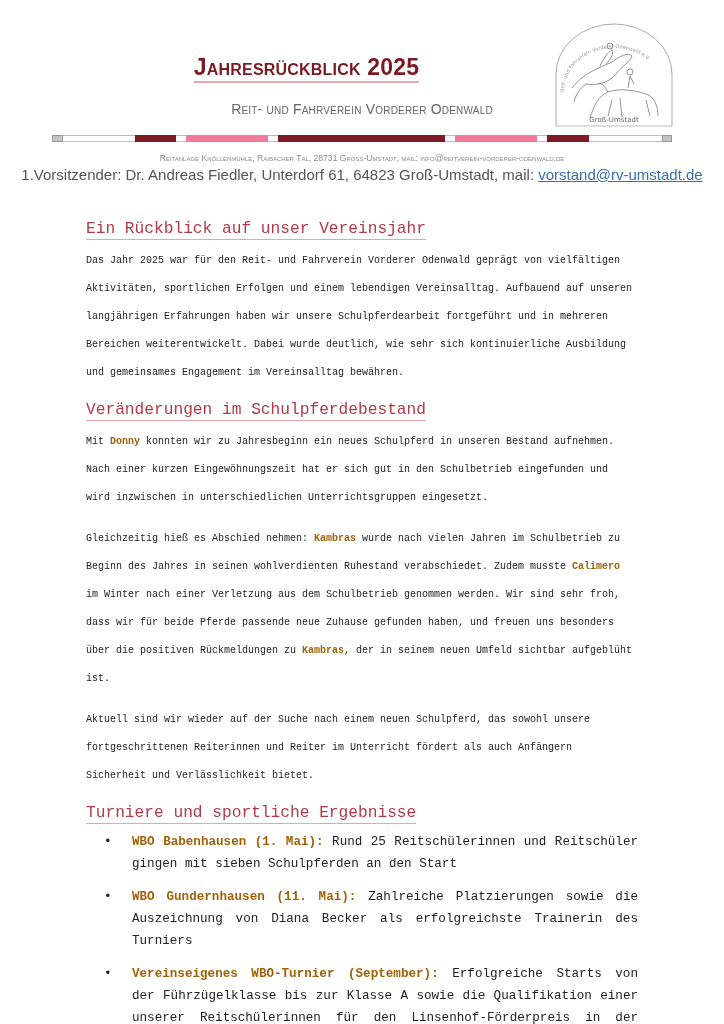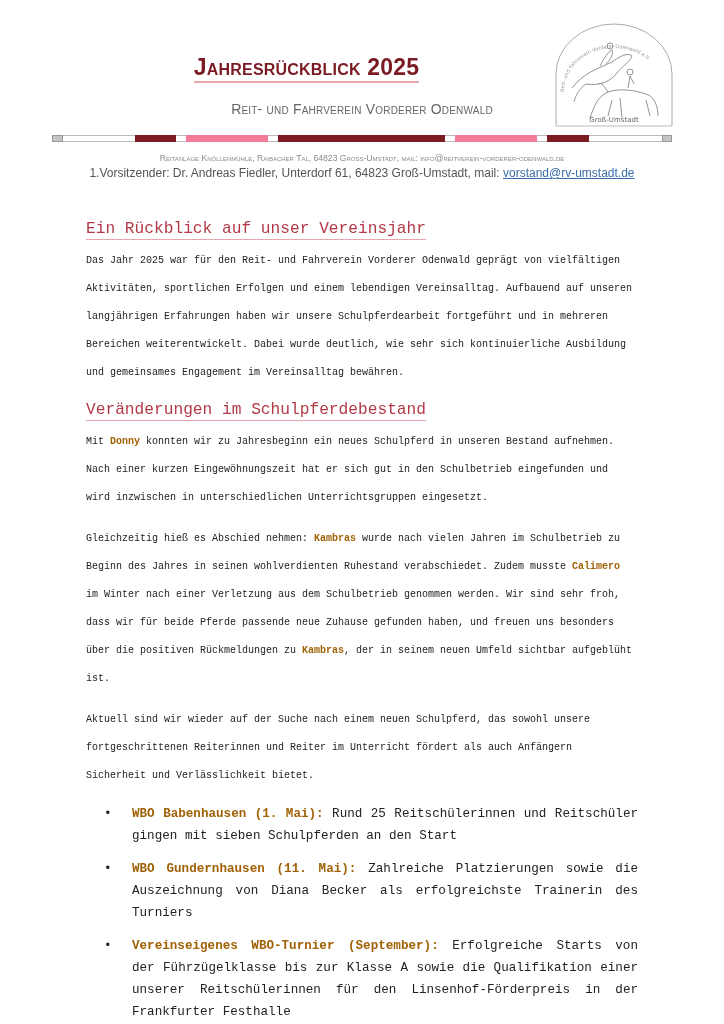--- a/index.html
+++ b/index.html
@@ -13,21 +13,21 @@
   .logo { position:absolute; left:550px; top:22px; width:128px; height:110px; }
   .stripe { position:absolute; left:52px; top:135px; width:620px; height:7px; }
   .stripe div { position:absolute; top:0; height:7px; box-sizing:border-box; }
   .seg-gray { background:#c4c4c4; border:1px solid #999; }
   .seg-white { background:#fff; border-top:1px solid #bbb; border-bottom:1px solid #bbb; }
   .seg-dark { background:#7d1a24; }
   .seg-pink { background:#f47a99; }
   .addr1 { position:absolute; left:0; width:724px; top:153px; text-align:center;
            font-size:8.6px; color:#8a8a8a; font-variant:small-caps; }
   .addr2 { position:absolute; left:0; width:724px; top:166px; text-align:center;
-           font-size:12px; color:#555; }
+           font-size:15px; color:#555; }
   .addr2 a { color:#3b6ea8; text-decoration:underline; }
   .content { position:absolute; left:86px; top:219px; width:552px;font-family:Liberation Mono, monospace; }
   h2 { margin:0; font-weight:normal; font-size:16.2px; color:#b23a48;
        display:inline-block; border-bottom:1px solid #e6a4ad; line-height:20px; }
   .h2wrap { margin:0 0 7px 0; }
   p { margin:0 0 13px 0; font-size:10px; line-height:28px; color:#222; }
   p.just { text-align:justify; }
   b { font-weight:bold; color:#a16207; }
   ul { margin:0; padding:0; list-style:none; }
   li { position:relative; padding-left:46px; font-size:12.6px; line-height:22px;
@@ -71,33 +71,34 @@
   <div class="seg-white" style="left:216px;width:10px;"></div>
   <div class="seg-dark" style="left:226px;width:167px;"></div>
   <div class="seg-white" style="left:393px;width:10px;"></div>
   <div class="seg-pink" style="left:403px;width:82px;"></div>
   <div class="seg-white" style="left:485px;width:10px;"></div>
   <div class="seg-dark" style="left:495px;width:42px;"></div>
   <div class="seg-white" style="left:537px;width:73px;"></div>
   <div class="seg-gray" style="left:610px;width:10px;"></div>
 </div>
 
-<div class="addr1">Reitanlage Knöllenmühle, Raibacher Tal, 64823 Groß-Umstadt, mail: info@reitverein-vorderer-odenwald.de</div>
+<div class="addr1">Reitanlage Knöllenmühle, Raibacher Tal, 28731 Groß-Umstadt, mail: info@reitverein-vorderer-odenwald.de</div>
 <div class="addr2">
   <span>1.Vorsitzender: Dr. Andreas Fiedler, Unterdorf 61, 64823 Groß-Umstadt, mail: </span><a>vorstand@rv-umstadt.de</a>
 </div>
 
 <div class="content">
 
   <div class="h2wrap"><h2>Ein Rückblick auf unser Vereinsjahr</h2></div>
   <p>Das Jahr 2025 war für den Reit- und Fahrverein Vorderer Odenwald geprägt von vielfältigen Aktivitäten, sportlichen Erfolgen und einem lebendigen Vereinsalltag. Aufbauend auf unseren langjährigen Erfahrungen haben wir unsere Schulpferdearbeit fortgeführt und in mehreren Bereichen weiterentwickelt. Dabei wurde deutlich, wie sehr sich kontinuierliche Ausbildung und gemeinsames Engagement im Vereinsalltag bewähren.</p>
 
   <div class="h2wrap"><h2>Veränderungen im Schulpferdebestand</h2></div>
   <p><span>Mit </span><b>Donny</b><span> konnten wir zu Jahresbeginn ein neues Schulpferd in unseren Bestand aufnehmen. Nach einer kurzen Eingewöhnungszeit hat er sich gut in den Schulbetrieb eingefunden und wird inzwischen in unterschiedlichen Unterrichtsgruppen eingesetzt.</span></p>
   <p><span>Gleichzeitig hieß es Abschied nehmen: </span><b>Kambras</b><span> wurde nach vielen Jahren im Schulbetrieb zu Beginn des Jahres in seinen wohlverdienten Ruhestand verabschiedet. Zudem musste </span><b>Calimero</b><span> im Winter nach einer Verletzung aus dem Schulbetrieb genommen werden. Wir sind sehr froh, dass wir für beide Pferde passende neue Zuhause gefunden haben, und freuen uns besonders über die positiven Rückmeldungen zu </span><b>Kambras</b><span>, der in seinem neuen Umfeld sichtbar aufgeblüht ist.</span></p>
   <p>Aktuell sind wir wieder auf der Suche nach einem neuen Schulpferd, das sowohl unsere fortgeschrittenen Reiterinnen und Reiter im Unterricht fördert als auch Anfängern Sicherheit und Verlässlichkeit bietet.</p>
 
+  <div class="h2wrap"><h2>Turniere und sportliche Ergebnisse</h2></div>
   <ul>
     <li><span class="bullet">•</span><b>WBO Babenhausen (1. Mai):</b><span> Rund 25 Reitschülerinnen und Reitschüler gingen mit sieben Schulpferden an den Start</span></li>
     <li><span class="bullet">•</span><b>WBO Gundernhausen (11. Mai):</b><span> Zahlreiche Platzierungen sowie die Auszeichnung von Diana Becker als erfolgreichste Trainerin des Turniers</span></li>
     <li><span class="bullet">•</span><b>Vereinseigenes WBO-Turnier (September):</b><span> Erfolgreiche Starts von der Führzügelklasse bis zur Klasse A sowie die Qualifikation einer unserer Reitschülerinnen für den Linsenhof-Förderpreis in der Frankfurter Festhalle</span></li>
   </ul>
 </div>
 
 </body></html>

